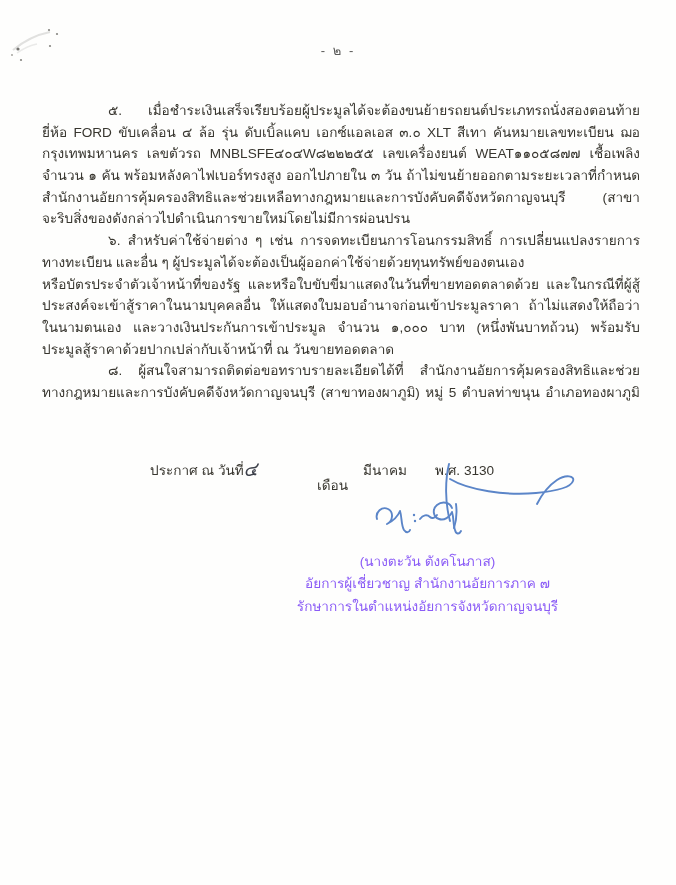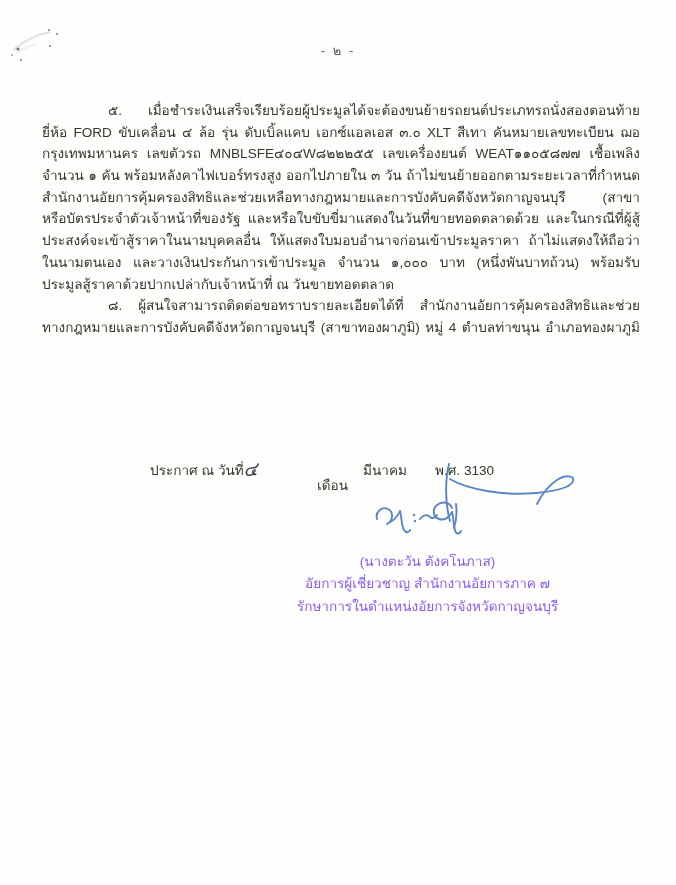--- a/index.html
+++ b/index.html
@@ -106,30 +106,35 @@
 
   <div class="page-number">- ๒ -</div>
 
   <div class="body-text">
     <div>
       <div class="ln p-start">๕. เมื่อชำระเงินเสร็จเรียบร้อยผู้ประมูลได้จะต้องขนย้ายรถยนต์ประเภทรถนั่งสองตอนท้ายบรรทุก</div>
       <div class="ln">ยี่ห้อ FORD ขับเคลื่อน ๔ ล้อ รุ่น ดับเบิ้ลแคบ เอกซ์แอลเอส ๓.๐ XLT สีเทา คันหมายเลขทะเบียน ฌอ ๑๓๒๒</div>
       <div class="ln">กรุงเทพมหานคร เลขตัวรถ MNBLSFE๔๐๔W๘๒๒๒๕๕ เลขเครื่องยนต์ WEAT๑๑๐๕๘๗๗ เชื้อเพลิงดีเซล</div>
       <div class="ln">จำนวน ๑ คัน พร้อมหลังคาไฟเบอร์ทรงสูง ออกไปภายใน ๓ วัน ถ้าไม่ขนย้ายออกตามระยะเวลาที่กำหนดไว้</div>
       <div class="ln">สำนักงานอัยการคุ้มครองสิทธิและช่วยเหลือทางกฎหมายและการบังคับคดีจังหวัดกาญจนบุรี (สาขาทองผาภูมิ)</div>
+      <div class="ln p-end">จะริบสิ่งของดังกล่าวไปดำเนินการขายใหม่โดยไม่มีการผ่อนปรน</div>
+    </div>
+    <div>
+      <div class="ln p-start">๖. สำหรับค่าใช้จ่ายต่าง ๆ เช่น การจดทะเบียนการโอนกรรมสิทธิ์ การเปลี่ยนแปลงรายการ</div>
+      <div class="ln p-end">ทางทะเบียน และอื่น ๆ ผู้ประมูลได้จะต้องเป็นผู้ออกค่าใช้จ่ายด้วยทุนทรัพย์ของตนเอง</div>
     </div>
     <div>
       <div class="ln">หรือบัตรประจำตัวเจ้าหน้าที่ของรัฐ และหรือใบขับขี่มาแสดงในวันที่ขายทอดตลาดด้วย และในกรณีที่ผู้สู้ราคา</div>
       <div class="ln">ประสงค์จะเข้าสู้ราคาในนามบุคคลอื่น ให้แสดงใบมอบอำนาจก่อนเข้าประมูลราคา ถ้าไม่แสดงให้ถือว่าเข้าสู้ราคา</div>
       <div class="ln">ในนามตนเอง และวางเงินประกันการเข้าประมูล จำนวน ๑,๐๐๐ บาท (หนึ่งพันบาทถ้วน) พร้อมรับหมายเลข</div>
       <div class="ln p-end">ประมูลสู้ราคาด้วยปากเปล่ากับเจ้าหน้าที่ ณ วันขายทอดตลาด</div>
     </div>
     <div>
       <div class="ln p-start">๘. ผู้สนใจสามารถติดต่อขอทราบรายละเอียดได้ที่ สำนักงานอัยการคุ้มครองสิทธิและช่วยเหลือ</div>
-      <div class="ln">ทางกฎหมายและการบังคับคดีจังหวัดกาญจนบุรี (สาขาทองผาภูมิ) หมู่ 4 ตำบลท่าขนุน อำเภอทองผาภูมิ</div>
+      <div class="ln">ทางกฎหมายและการบังคับคดีจังหวัดกาญจนบุรี (สาขาทองผาภูมิ) หมู่ 5 ตำบลท่าขนุน อำเภอทองผาภูมิ</div>
     </div>
   </div>
 
   <div class="date-line">
     <span class="dl-prefix">ประกาศ ณ วันที่</span>
     <span class="dl-day">๔</span>
     <span class="dl-month-label">เดือน</span>
     <span class="dl-month">มีนาคม</span>
     <span class="dl-year">พ.ศ. 3130</span>
   </div>

